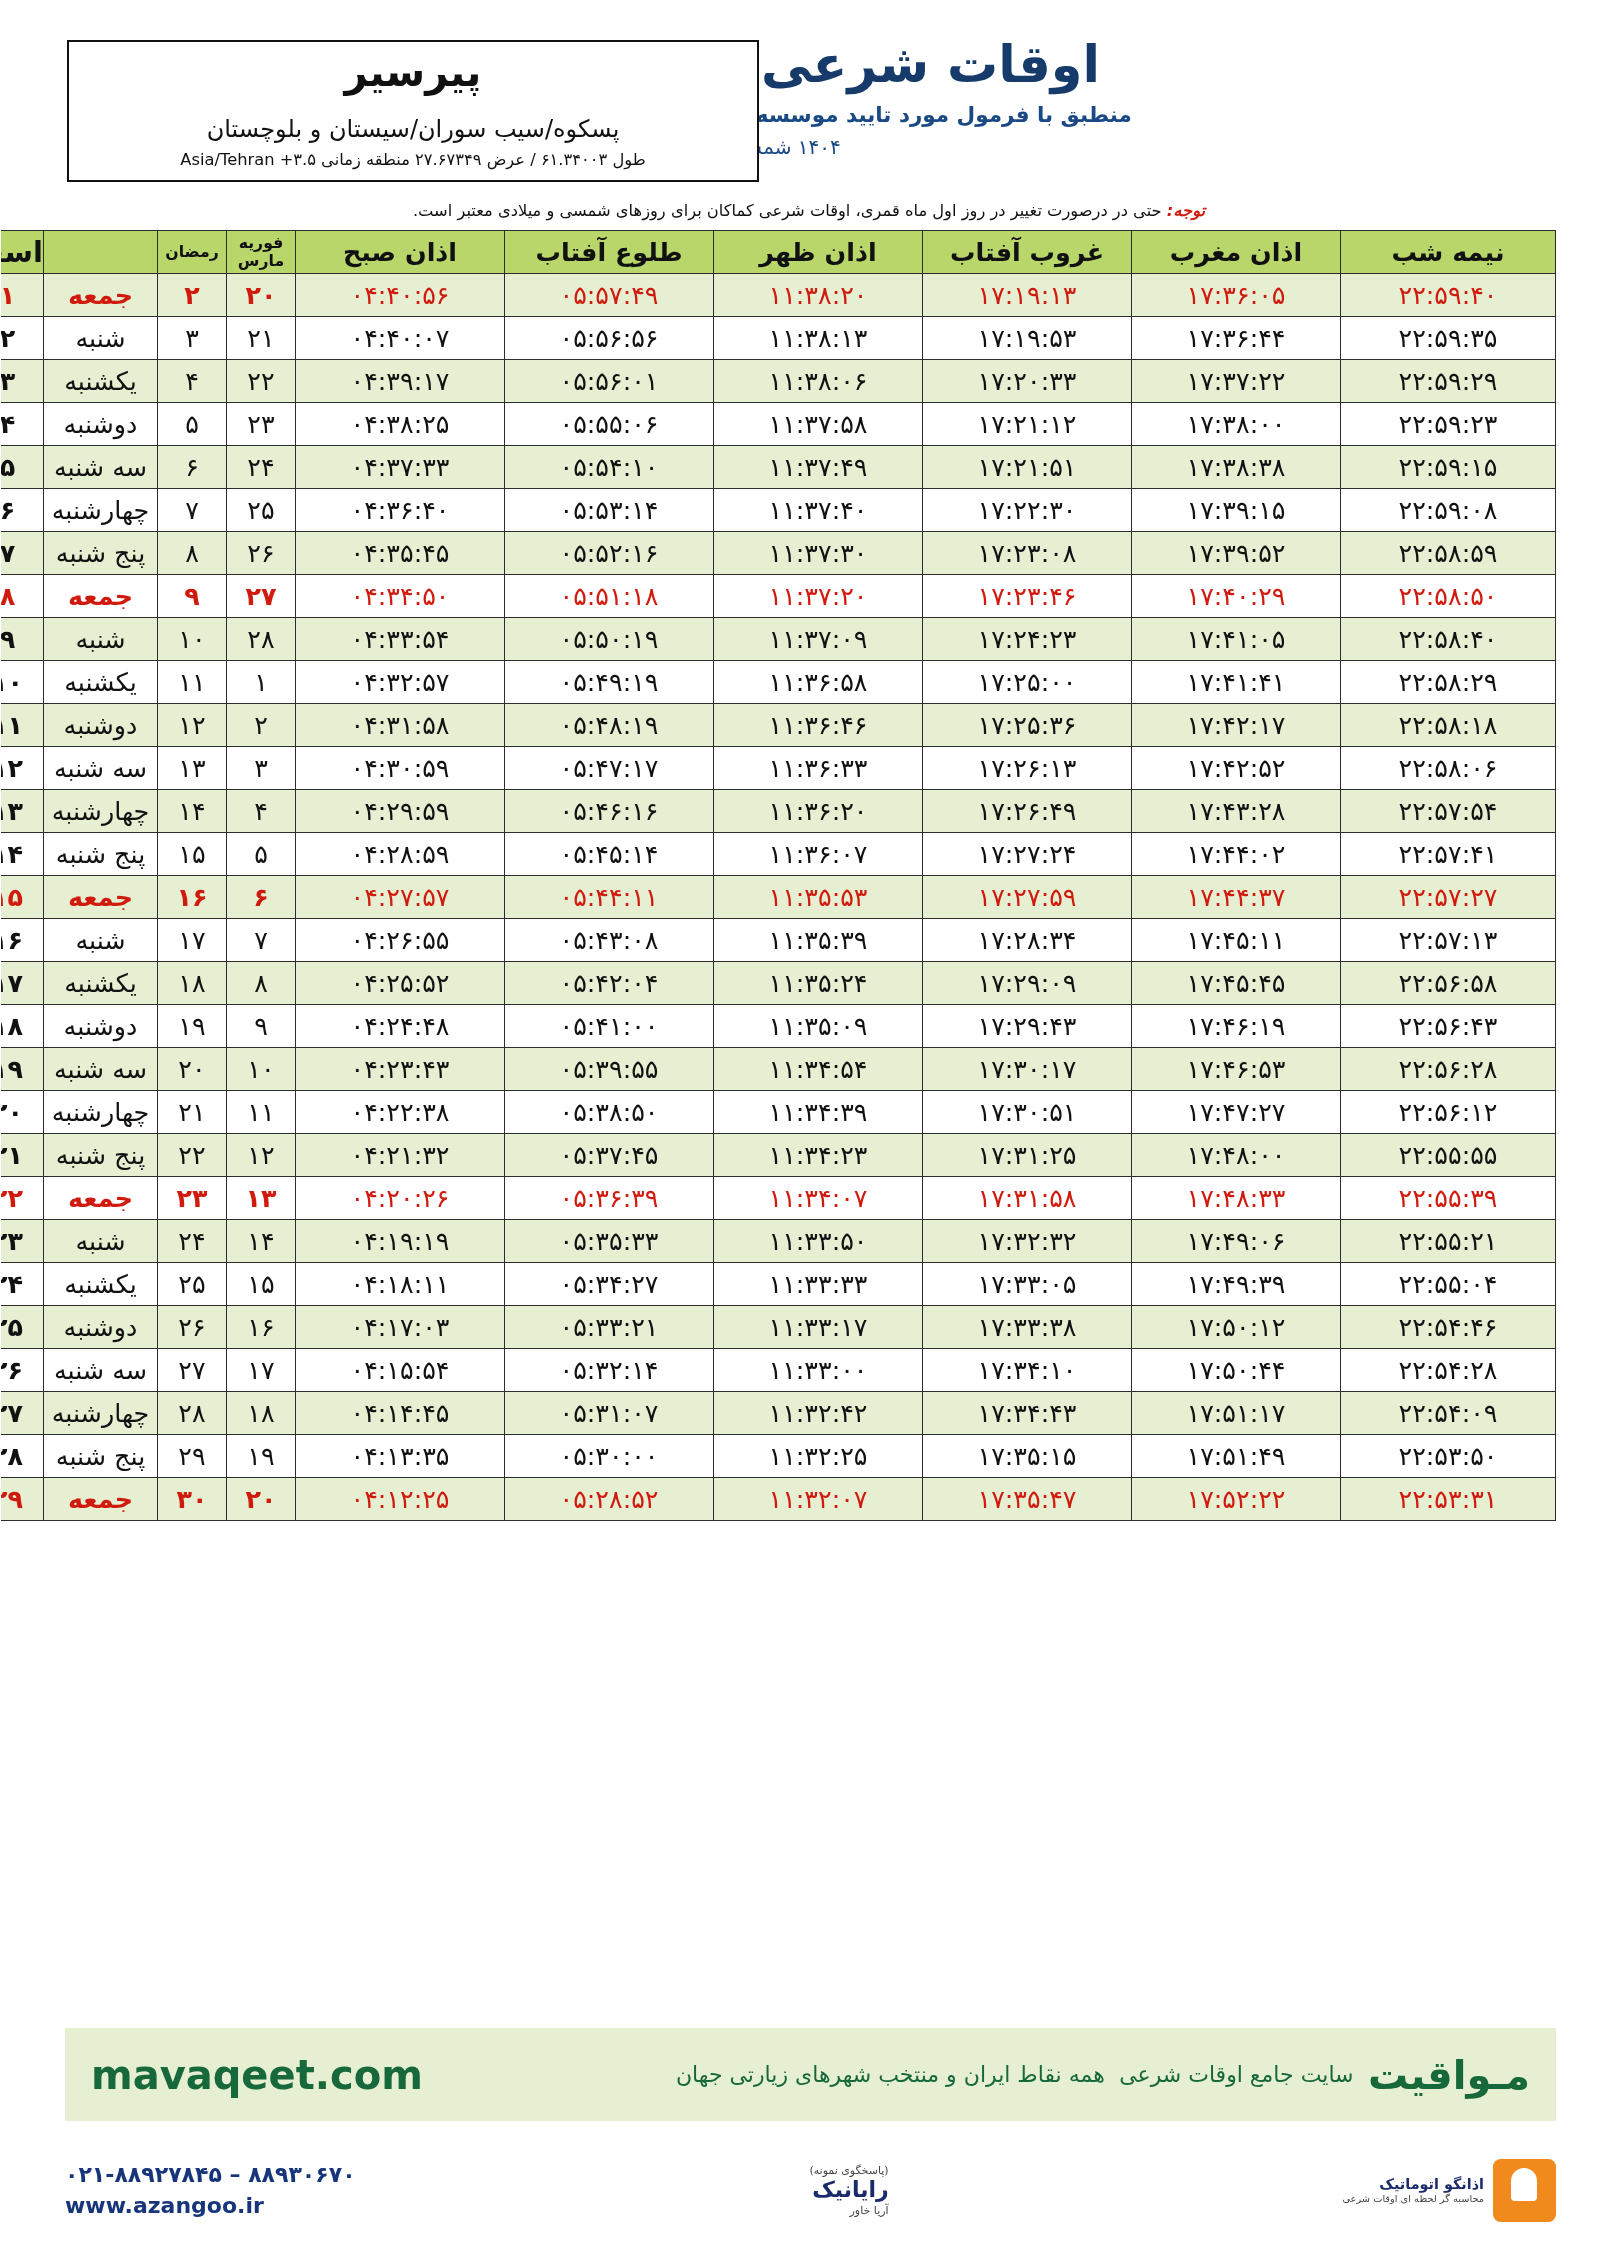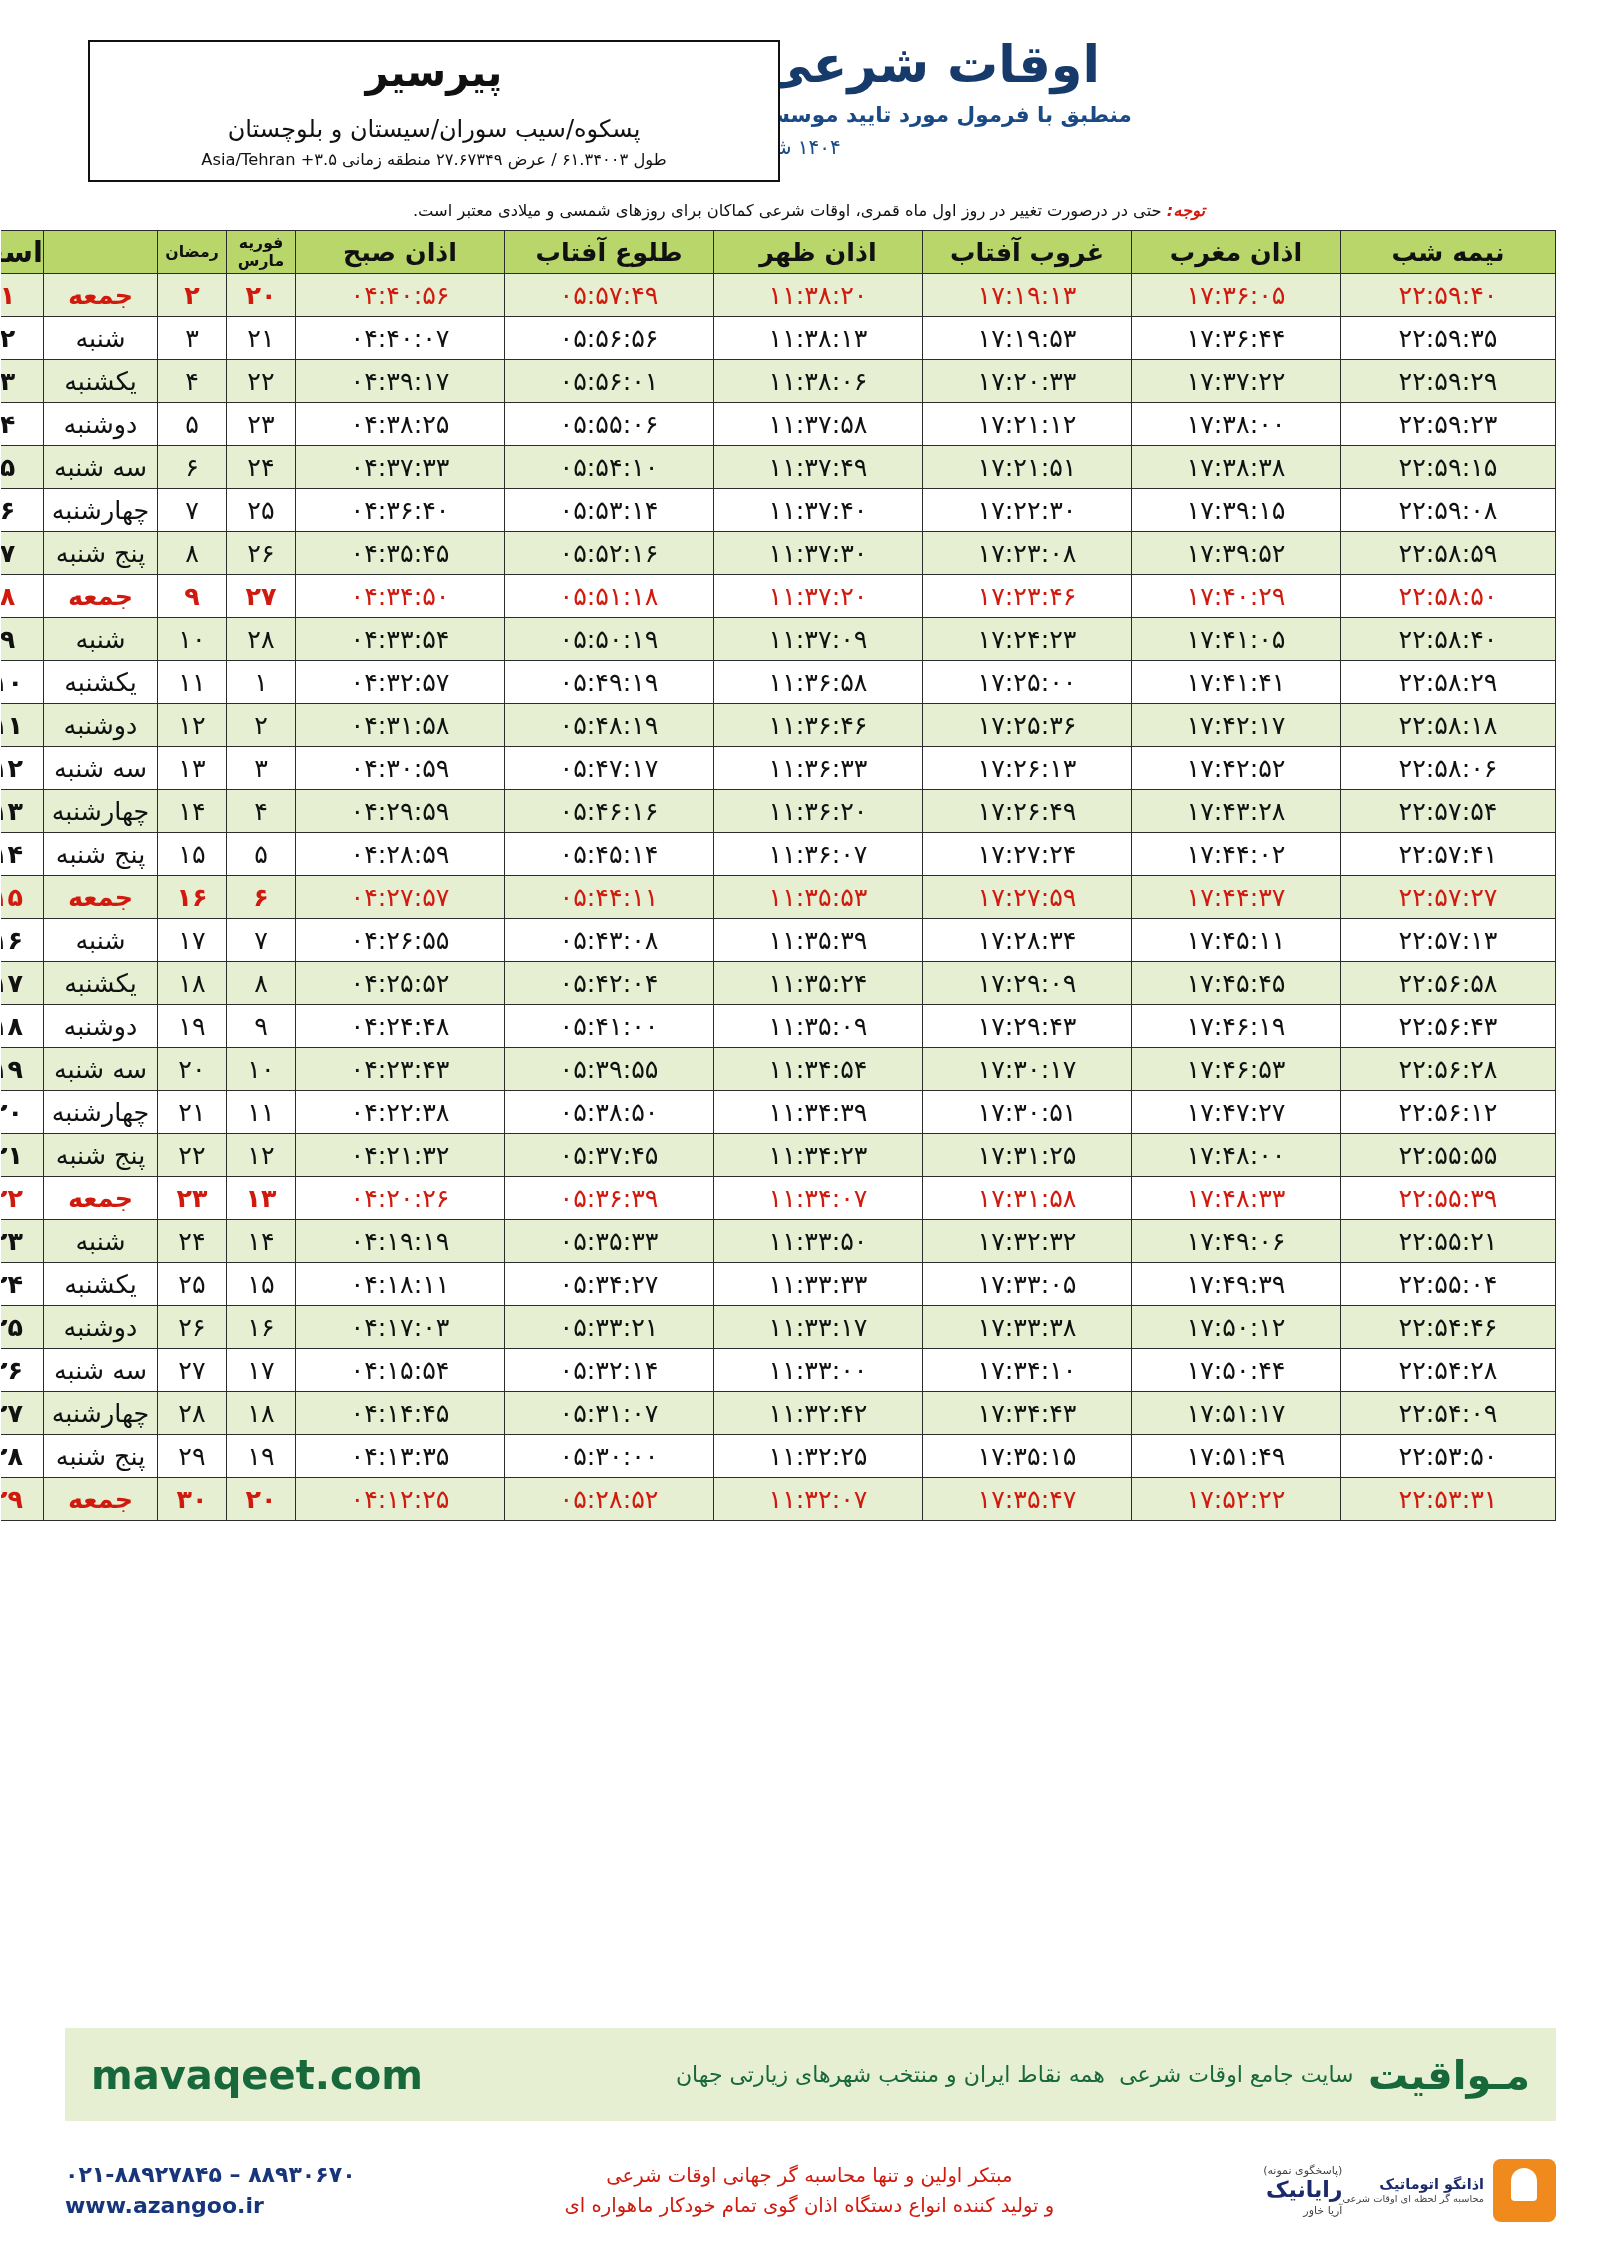--- a/index.html
+++ b/index.html
@@ -58,21 +58,21 @@
     font-size: 20px;
     color: #1a4a85;
     margin-top: 7.8px;
     text-align: left;
   }
 
   
   .city-box {
     position: absolute;
     top: 40px;
-    left: 88px;
+    left: 67px;
     width: 692px;
     border: 2px solid #111;
     padding: 9px 11.7px 11.7px 11.7px;
     box-sizing: border-box;
     text-align: center;
     background: #fff;
   }
   .city-name {
     font-size: 40px;
     font-weight: bold;
@@ -694,24 +694,20 @@
         <div class="sub">محاسبه گر لحظه ای اوقات شرعی</div>
       </div>
     </div>
 
     <div class="rayaneek">
       <span class="sub">(پاسخگوی نمونه)</span>
       <span>رایانیک</span>
       <span class="sub">آریا خاور</span>
     </div>
 
-    <div class="desc-red">
-      <div>مبتکر اولین و تنها محاسبه گر جهانی اوقات شرعی</div>
-      <div>و تولید کننده انواع دستگاه اذان گوی تمام خودکار ماهواره ای</div>
-    </div>
 
     <div class="contact">
       <div>۰۲۱-۸۸۹۲۷۸۴۵ – ۸۸۹۳۰۶۷۰</div>
       <div>www.azangoo.ir</div>
     </div>
   </div>
 </div>
 
 
 </body></html>

